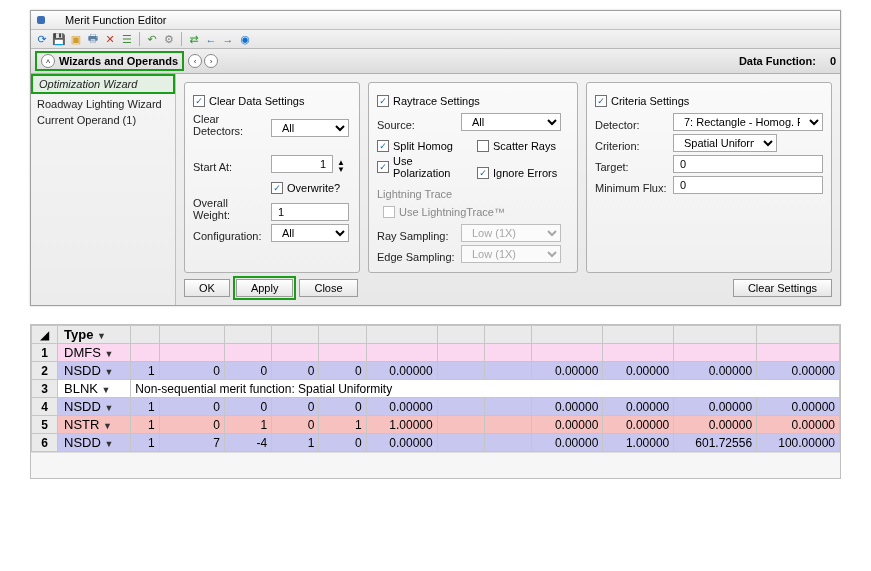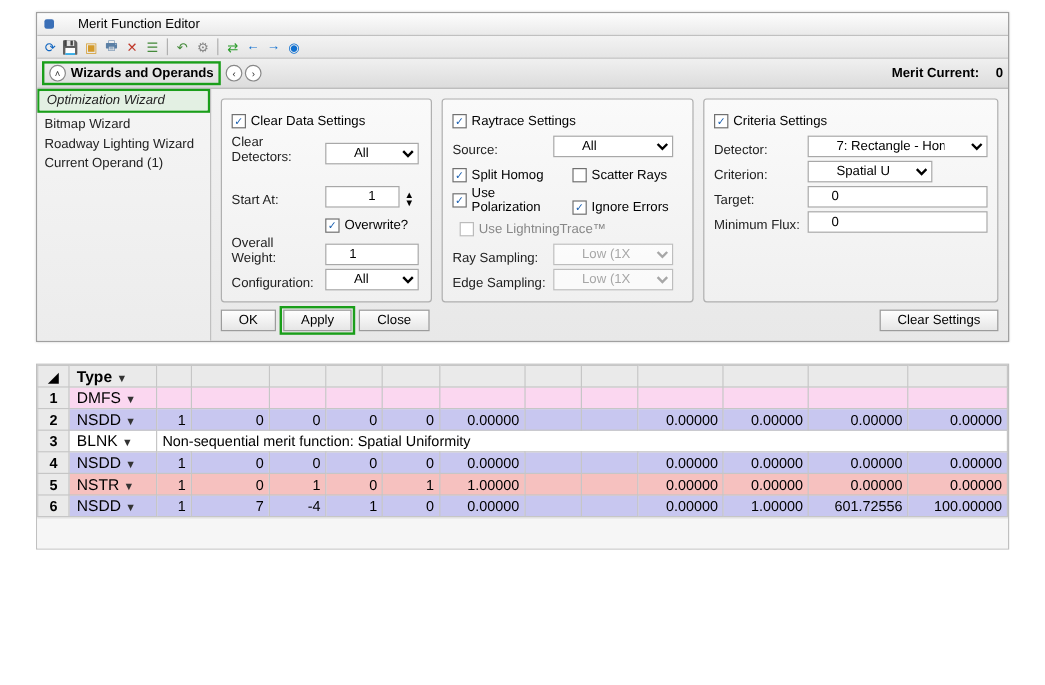--- a/index.html
+++ b/index.html
@@ -133,21 +133,21 @@
     margin: 3px 0;
     min-height: 18px;
   }
   .lbl { width: 74px; color: #222; }
   .lbl-wide { width: 80px; color: #222; }
   .lbl-crit { width: 74px; color: #222; }
   input.field, select.field {
     border: 1px solid #a8a8a8;
     background: #fff;
     font-size: 11px;
-    padding: 1px 19px;
+    padding: 1px 6px;
     height: 18px;
   }
   .cb {
     display: flex;
     align-items: center;
     gap: 4px;
   }
   .buttons {
     display: flex;
     gap: 6px;
@@ -258,30 +258,29 @@
 
   <div class="wizards-bar">
     <span class="green-box">
       <span class="chevbox">˄</span>
       <span class="bold">Wizards and Operands</span>
     </span>
     <span style="width:4px"></span>
     <span class="chevbox">‹</span>
     <span style="width:2px"></span>
     <span class="chevbox">›</span>
-    <span class="merit-label bold">Merit Current:</span>
+    <span class="merit-label bold">Data Function:</span>
     <span class="bold" style="margin-left:6px">0</span>
   </div>
 
   <div class="body-row">
     <div class="sidebar">
       <div class="side-green-box">
         <div class="side-item highlight">Optimization Wizard</div>
       </div>
-      <div class="side-item">Bitmap Wizard</div>
       <div class="side-item">Roadway Lighting Wizard</div>
       <div class="side-item">Current Operand (1)</div>
     </div>
 
     <div class="main">
       <div class="panels">
 
         <div class="panel clear">
           <div class="row cb">
             <span class="cbx">✓</span>
@@ -344,20 +343,23 @@
           </div>
           <div class="row">
             <span class="cb" style="width:96px">
               <span class="cbx">✓</span>
               <span>Use Polarization</span>
             </span>
             <span class="cb">
               <span class="cbx">✓</span>
               <span>Ignore Errors</span>
             </span>
+          </div>
+          <div class="row" style="color:#888">
+            <span>Lightning Trace</span>
           </div>
           <div class="row cb" style="color:#888;margin-left:6px">
             <span class="cbx" style="border-color:#bbb"></span>
             <span>Use LightningTrace™</span>
           </div>
           <div class="row" style="color:#888">
             <span class="lbl-wide">Ray Sampling:</span>
             <select class="field" style="width:100px;color:#888" disabled="">
               <option>Low (1X)</option>
             </select>

